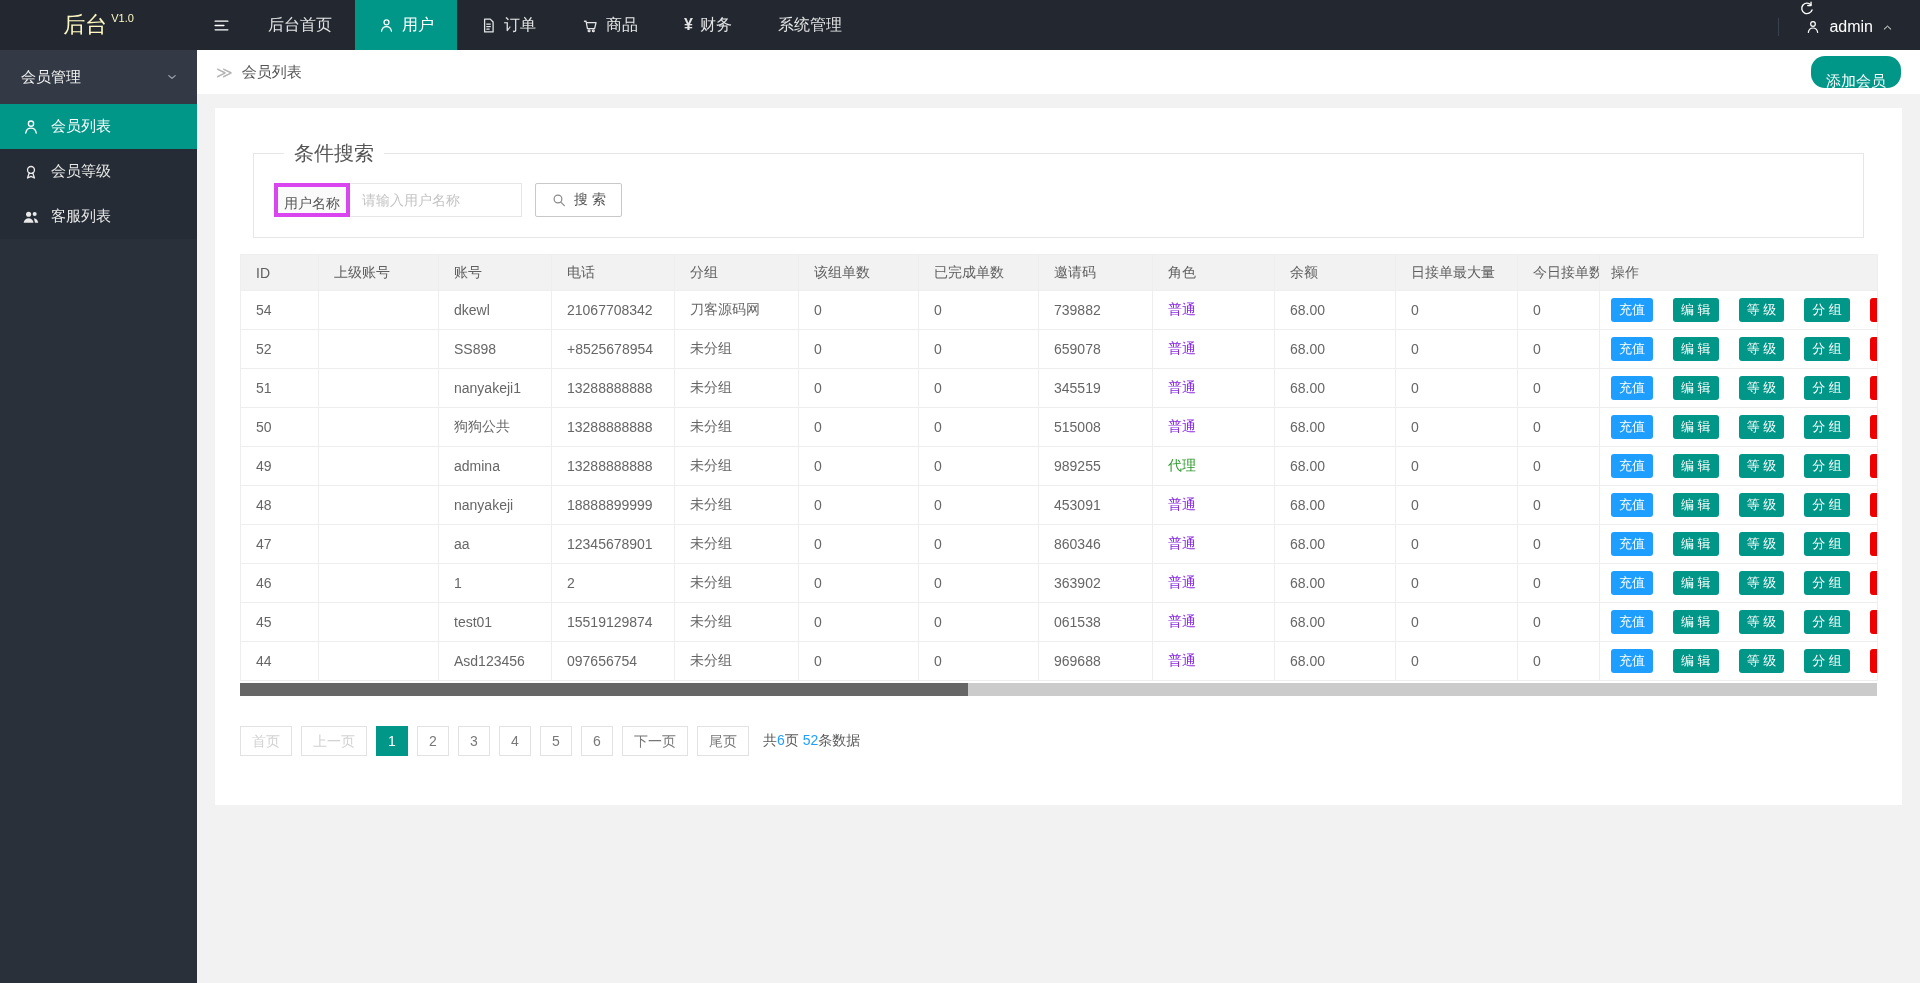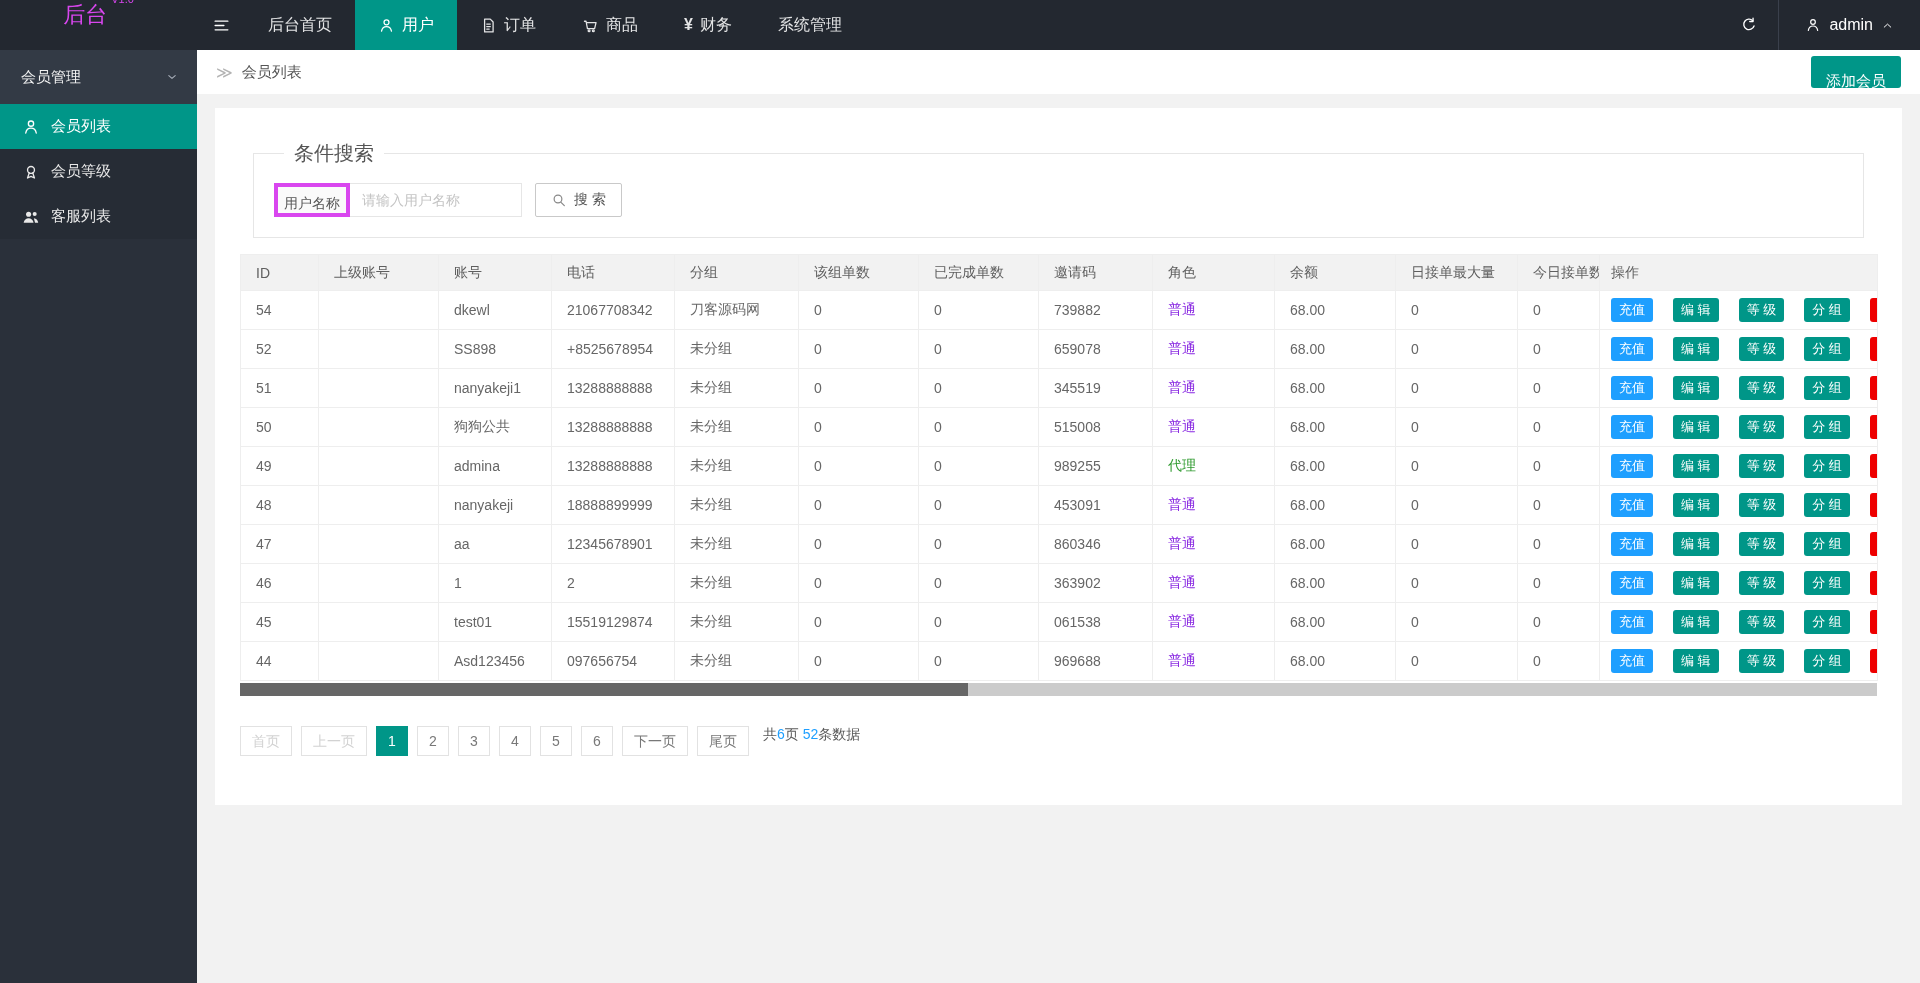--- a/index.html
+++ b/index.html
@@ -5,50 +5,50 @@
   * { box-sizing: border-box; margin: 0; padding: 0; }
   html,body { width:1920px; height:983px; font-family:"Liberation Sans", sans-serif; background:#f2f2f2; overflow:hidden; }
 
   
   .icon { display:inline-flex; align-items:center; justify-content:center; }
   .icon svg { width:100%; height:100%; fill:none; stroke:currentColor; stroke-width:1.8; stroke-linecap:round; stroke-linejoin:round; }
   .icon svg.fill { fill:currentColor; stroke:none; }
 
   
   .navbar { position:absolute; top:0; left:0; right:0; height:50px; background:#232830; color:#fff; display:flex; align-items:stretch; z-index:20; }
-  .logo { width:197px; display:flex; align-items:flex-start; justify-content:center; font-size:22px; color:#d946ef; flex:none; }
+  .logo { width:197px; display:flex; align-items:center; justify-content:center; font-size:22px; color:#fef9c3; flex:none; }
   .logo sup { font-size:11px; margin-left:4px; position:relative; top:-7px; }
   .nav-toggle { width:48px; display:flex; align-items:center; justify-content:center; cursor:pointer; color:#fff; }
   .nav-toggle .icon { width:19px; height:19px; }
   .nav-menu { display:flex; align-items:stretch; }
   .nav-item { display:flex; align-items:center; gap:7px; padding:0 23px; font-size:16px; color:rgba(255,255,255,.88); cursor:pointer; }
   .nav-item.active { background:#009688; color:#fff; }
   .nav-item .icon { width:17px; height:17px; }
   .yen-glyph { font-size:16px; font-weight:bold; }
-  .nav-right { margin-left:auto; display:flex; align-items:stretch; }
+  .nav-right { margin-left:auto; display:flex; align-items:stretch;flex-direction:column; }
   .nav-refresh { width:58px; display:flex; align-items:center; justify-content:center; cursor:pointer; color:#fff; }
   .nav-refresh .icon { width:18px; height:18px; }
   .nav-user { display:flex; align-items:center; gap:8px; padding:0 26px; border-left:1px solid #3a404c; font-size:16px; cursor:pointer; }
   .nav-user .icon { width:16px; height:16px; }
   .nav-user .chev { width:13px; height:13px; }
 
   
   .sidebar { position:absolute; top:50px; left:0; bottom:0; width:197px; background:#2A303A; z-index:10; }
   .side-parent { height:54px; display:flex; align-items:center; justify-content:space-between; padding:0 18px 0 21px; background:#333A45; color:#f2f2f2; font-size:15px; cursor:pointer; }
   .side-parent .icon { width:14px; height:14px; color:#aab0bb; }
   .side-child { height:45px; display:flex; align-items:center; gap:11px; padding:0 12px 0 22px; background:#262C35; color:#e9e9e9; font-size:15px; cursor:pointer; }
   .side-child .icon { width:18px; height:18px; }
   .side-child.active { background:#009688; color:#fff; }
 
   
   .main { position:absolute; top:50px; left:197px; right:0; bottom:0; background:#f2f2f2; }
   .topbar { height:44px; background:#fff; display:flex; align-items:center; padding:0 19px; }
   .crumb-icon { color:#b3b3b3; font-size:16px; margin-right:9px; }
   .crumb-label { font-size:15px; color:#555; }
-  .add-btn { margin-left:auto; height:32px; padding:16px 15px; background:#009688; color:#fff; border:none; border-radius:3px; font-size:15px; cursor:pointer; font-family:inherit; }
+  .add-btn { margin-left:auto; height:32px; padding:16px 15px; background:#009688; color:#fff; border:none; border-radius:14px; font-size:15px; cursor:pointer; font-family:inherit; }
 
   .card { margin:14px 18px 0; background:#fff; padding:32px 25px 49px; }
 
   fieldset.search-fs { border:1px solid #e6e6e6; margin:0 13px; padding:8px 20px 20px; }
   fieldset.search-fs legend { font-size:20px; color:#555; padding:0 10px; margin-left:10px; }
   .search-row { display:flex; align-items:center; margin-top:8px; }
   .field-label { height:34px; line-height:32px; padding:0 6px; background:#fafafa; border:4px solid #d946ef; font-size:14px; color:#565656; flex:none; }
   .search-input { height:34px; width:172px; border:1px solid #e6e6e6; border-left:none; padding:0 12px; font-size:14px; color:#666; outline:none; font-family:inherit; }
   .search-input::placeholder { color:#c4c4c4; }
   .search-btn { margin-left:13px; height:34px; padding:0 15px; background:#fff; border:1px solid #c9c9c9; border-radius:2px; font-size:14px; color:#555; display:flex; align-items:center; gap:7px; cursor:pointer; font-family:inherit; }
@@ -57,21 +57,21 @@
   .data-table { width:100%; border-collapse:collapse; table-layout:fixed; margin-top:16px; font-size:14px; color:#666; }
   .data-table th, .data-table td { border:1px solid #eeeeee; text-align:left; padding:0 4px 0 15px; white-space:nowrap; overflow:hidden; font-weight:normal; }
   .data-table th { background:#f2f2f2; color:#5f5f5f; height:36px; }
   .data-table td { height:39px; background:#fff; }
   .data-table th.op, .data-table td.op { border-left:1px solid #e4e4e4; padding-left:11px; }
   .act-btn { display:inline-block; height:24px; line-height:24px; padding:0 8px; margin-right:20px; border:none; border-radius:3px; color:#fff; font-size:13px; cursor:pointer; font-family:inherit; white-space:nowrap; }
 
   .hscroll { margin-top:2px; height:13px; background:#cbcbcb; position:relative; }
   .hscroll-thumb { position:absolute; left:0; top:0; bottom:0; width:44.5%; background:#666; }
 
-  .pagination { margin-top:30px; display:flex; align-items:flex-start; font-size:14px; }
+  .pagination { margin-top:30px; display:flex; align-items:center; font-size:14px; }
   .page-btn { min-width:32px; height:30px; line-height:28px; padding:0 11px; margin-right:9px; text-align:center; background:#fff; border:1px solid #e2e2e2; color:#787878; font-size:14px; cursor:pointer; font-family:inherit; }
   .page-btn.disabled { color:#d2d2d2; }
   .page-btn.active { background:#009688; border-color:#009688; color:#fff; }
   .page-info { margin-left:5px; color:#5a5a5a; }
   .page-info .num { color:#1E9FFF; }
 </style>
 </head>
 <body>
 
 <div class="navbar">

